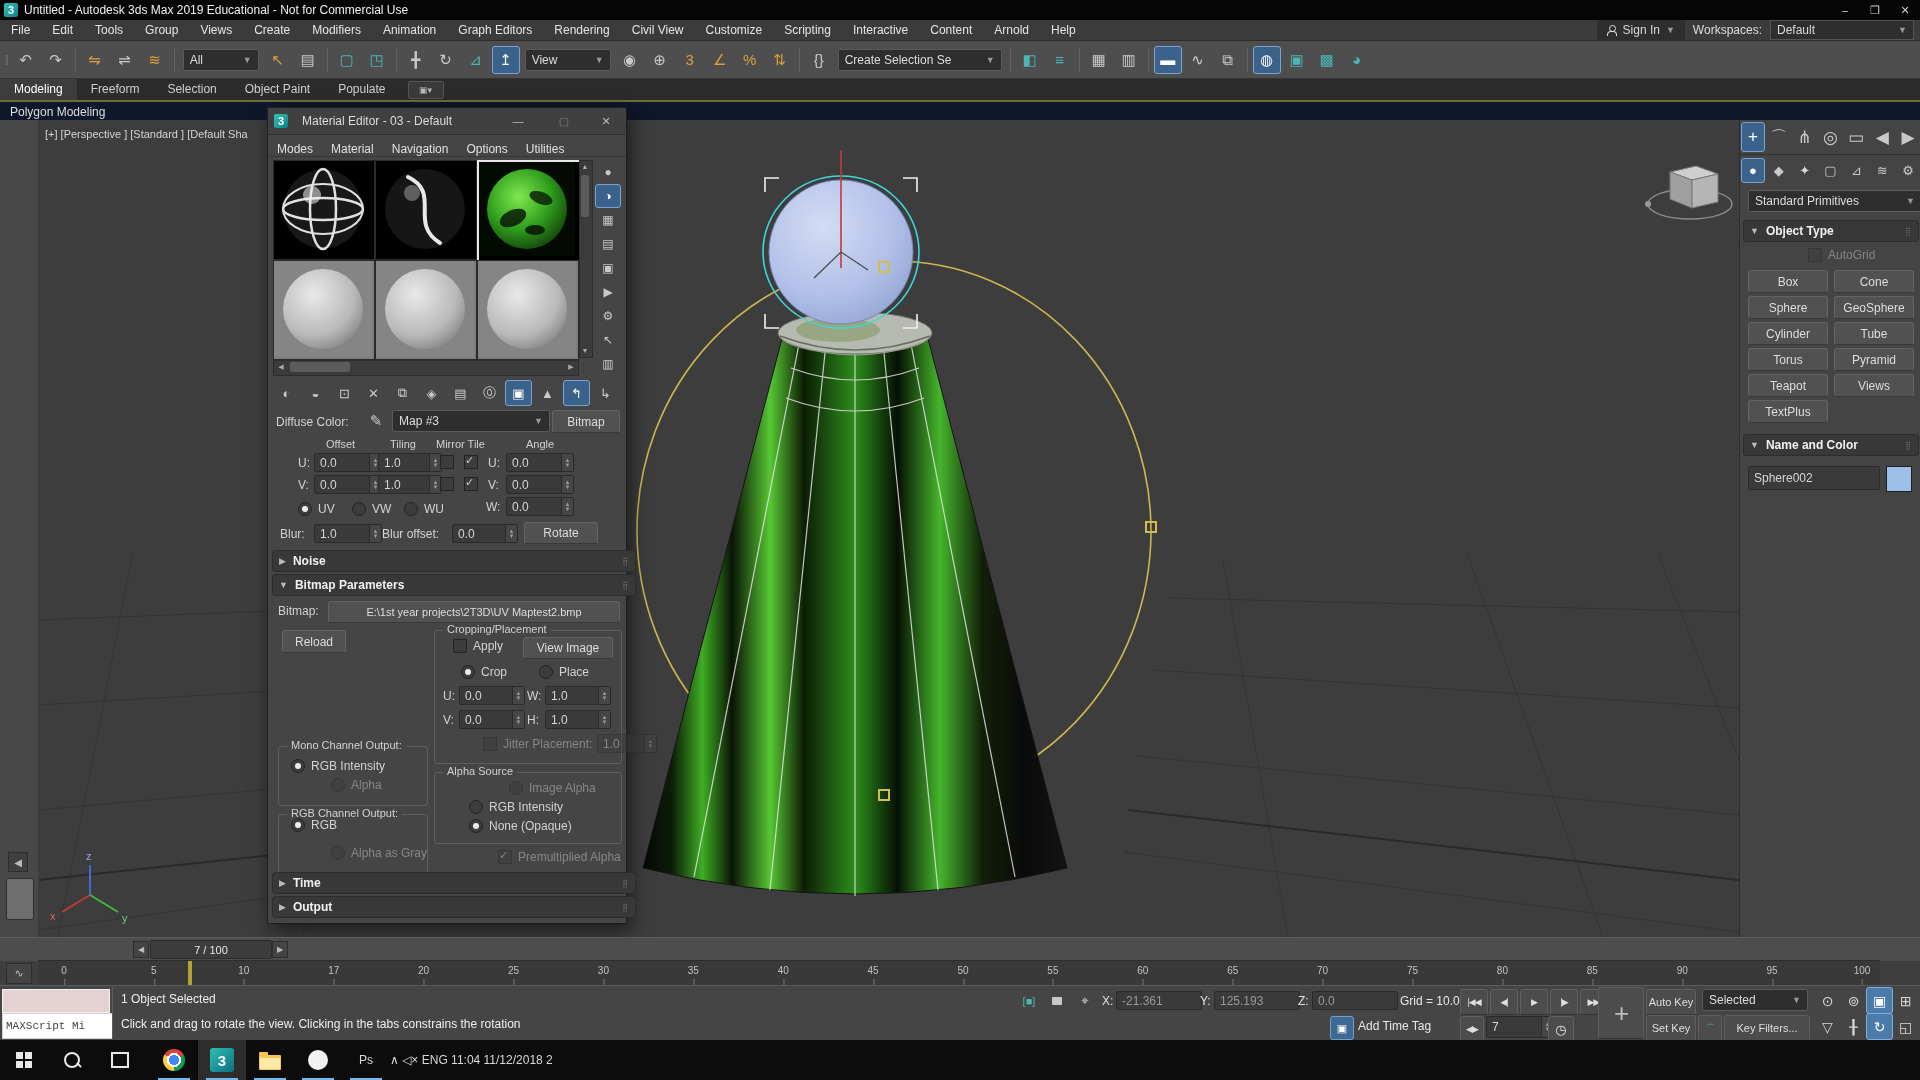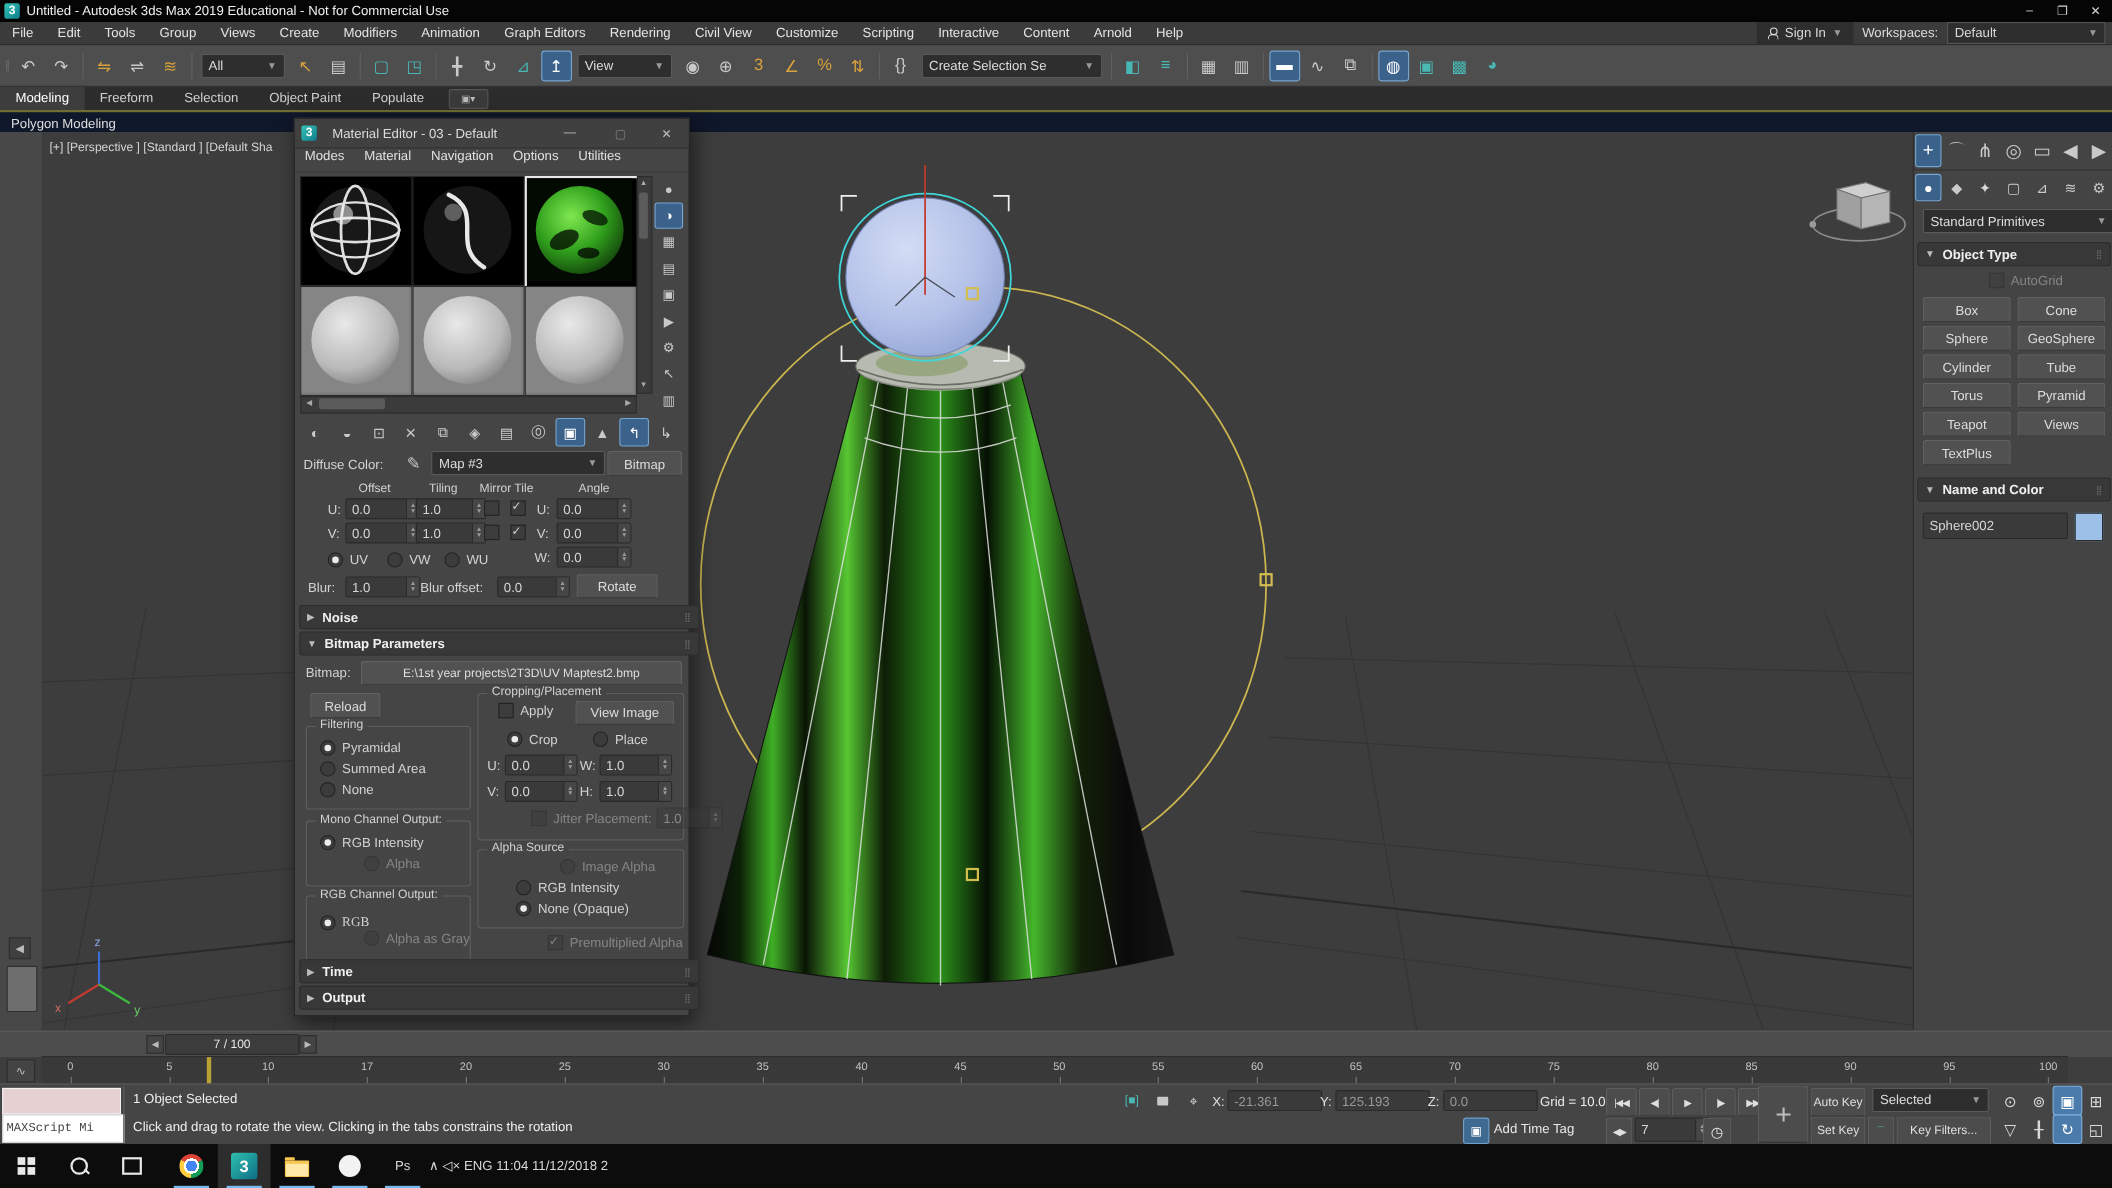--- a/index.html
+++ b/index.html
@@ -62,21 +62,21 @@
   .dis{opacity:.45;margin-left:40px;}
   .lbl{position:absolute;color:#d2d2d2;font-size:12px;white-space:nowrap;}
   .grp{position:absolute;border:1px solid #5e5e5e;border-radius:3px;}
   .grp>.gt{position:absolute;top:-8px;left:8px;background:#454545;padding:0 4px;font-size:11px;color:#d2d2d2;white-space:nowrap;}
   .optrow{position:absolute;display:flex;align-items:center;gap:6px;font-size:12px;color:#d2d2d2;white-space:nowrap;}
   
   #matdlg{left:267px;top:107px;width:358px;height:815px;background:#454545;border:1px solid #1e1e1e;box-shadow:4px 6px 18px rgba(0,0,0,.55);}
   #mat-title{position:absolute;left:0;top:0;width:100%;height:26px;background:#404040;border-bottom:1px solid #303030;display:flex;align-items:center;}
   #mat-title .t{color:#dcdcdc;font-size:12px;margin-left:8px;}
   #mat-title .wbtn{position:absolute;top:4px;width:24px;height:18px;display:flex;align-items:center;justify-content:center;color:#bdbdbd;font-size:11px;}
-  #mat-menu{position:absolute;left:0;top:26px;width:100%;height:22px;display:flex;align-items:flex-start;border-bottom:1px solid #373737;}
+  #mat-menu{position:absolute;left:0;top:26px;width:100%;height:22px;display:flex;align-items:flex-end;border-bottom:1px solid #373737;}
   #mat-menu span{padding:0 9px;color:#e0e0e0;}
   .slotcell{position:absolute;width:100px;height:98px;background:#000;border:1px solid #2a2a2a;}
   .slotcell.activeslot{border:2px solid #e8e8e8;}
   .vscroll{position:absolute;left:311px;top:52px;width:12px;height:196px;background:#3b3b3b;border:1px solid #2d2d2d;}
   .vscroll .a{position:absolute;left:0;width:10px;height:12px;color:#aaa;font-size:7px;text-align:center;line-height:12px;}
   .vscroll .handle{position:absolute;left:1px;top:14px;width:8px;height:42px;background:#5b5b5b;border-radius:2px;}
   .hscroll{position:absolute;left:5px;top:252px;width:304px;height:14px;background:#3b3b3b;border:1px solid #2d2d2d;}
   .hscroll .a{position:absolute;top:0;width:14px;height:12px;color:#aaa;font-size:7px;text-align:center;line-height:12px;}
   .hscroll .handle{position:absolute;left:16px;top:1px;width:60px;height:10px;background:#5b5b5b;border-radius:2px;}
   #mat-sideicons{position:absolute;left:327px;top:52px;width:28px;display:flex;flex-direction:column;}
@@ -613,51 +613,36 @@
     <div class="roll mroll" style="top:466px;">
       <span class="arr">▼</span>
       <span>Bitmap Parameters</span>
       <span class="grip">⣿</span>
     </div>
 
     <span class="lbl" style="left:10px;top:496px;">Bitmap:</span>
     <div class="btn" style="left:60px;top:493px;width:290px;height:20px;font-size:11px;">E:\1st year projects\2T3D\UV Maptest2.bmp</div>
     <div class="btn" style="left:14px;top:522px;width:62px;height:21px;">Reload</div>
 
-    <div class="grp" style="left:10px;top:552px;width:148px;height:74px;">
-      <span class="gt">Filtering</span>
-      <div class="optrow" style="left:12px;top:12px;">
-          <span class="rb sel"></span>
-          <span>Pyramidal</span>
-        </div>
-      <div class="optrow" style="left:12px;top:31px;">
-          <span class="rb"></span>
-          <span>Summed Area</span>
-        </div>
-      <div class="optrow" style="left:12px;top:50px;">
-          <span class="rb"></span>
-          <span>None</span>
-        </div>
-    </div>
 
     <div class="grp" style="left:10px;top:638px;width:148px;height:58px;">
       <span class="gt">Mono Channel Output:</span>
       <div class="optrow" style="left:12px;top:12px;">
           <span class="rb sel"></span>
           <span>RGB Intensity</span>
         </div>
       <div class="optrow dis" style="left:12px;top:31px;">
           <span class="rb"></span>
           <span>Alpha</span>
         </div>
     </div>
 
     <div class="grp" style="left:10px;top:706px;width:148px;height:58px;">
       <span class="gt">RGB Channel Output:</span>
-      <div class="optrow" style="left:12px;top:16px;font-family:Liberation Serif, serif;">
+      <div class="optrow" style="left:12px;top:3px;">
           <span class="rb sel"></span>
           <span>RGB</span>
         </div>
       <div class="optrow dis" style="left:12px;top:31px;">
           <span class="rb"></span>
           <span>Alpha as Gray</span>
         </div>
     </div>
 
     <div class="grp" style="left:166px;top:522px;width:186px;height:132px;">

